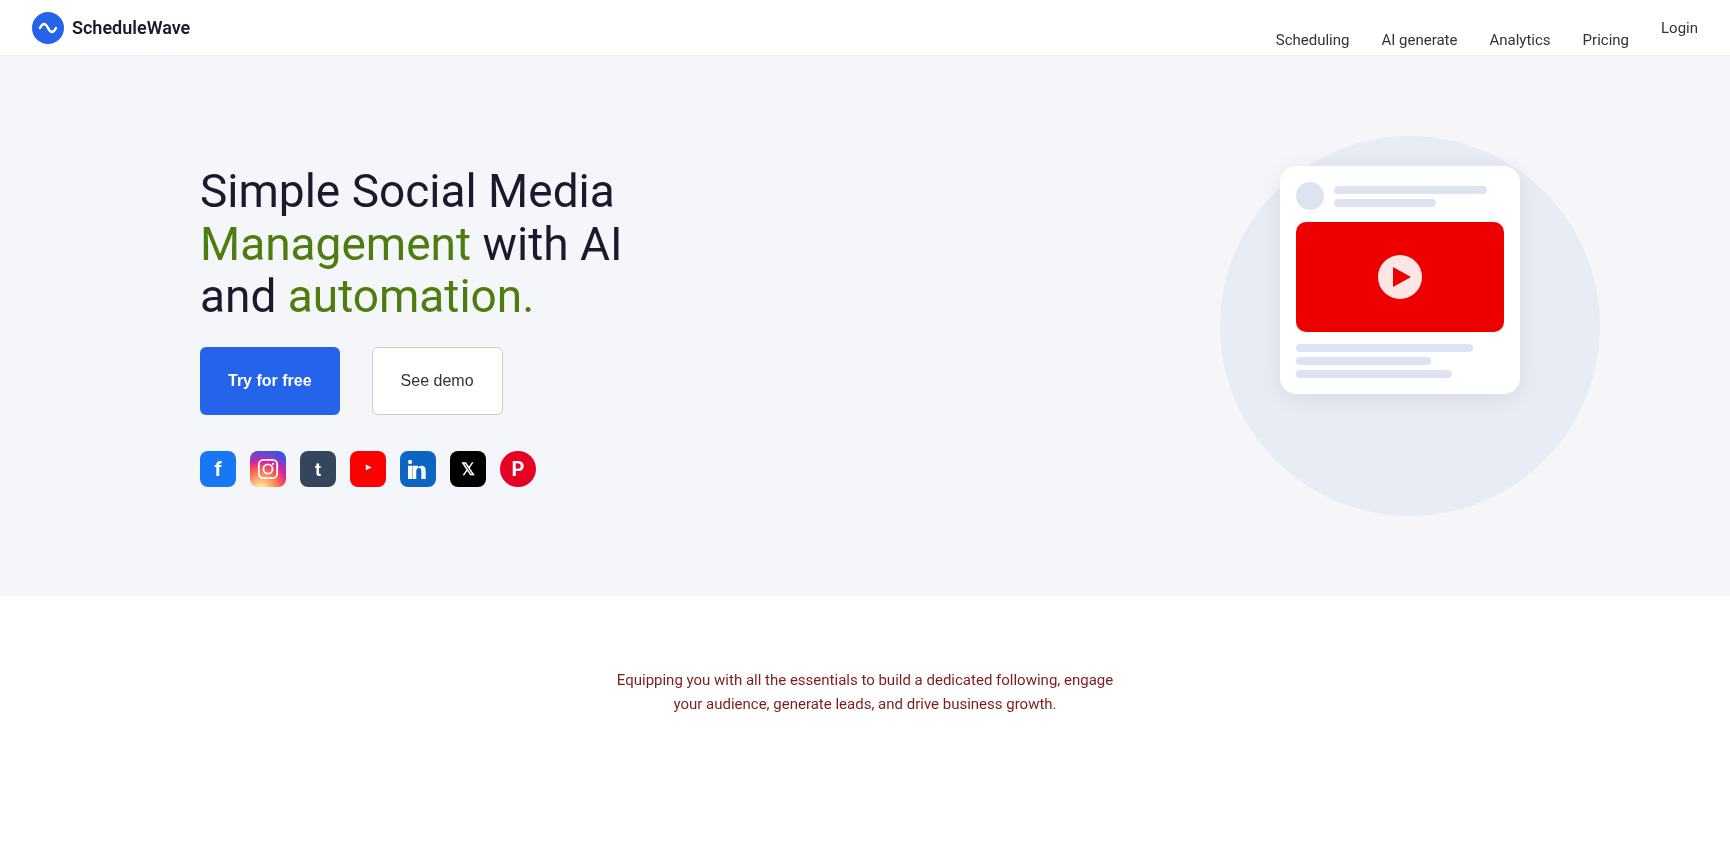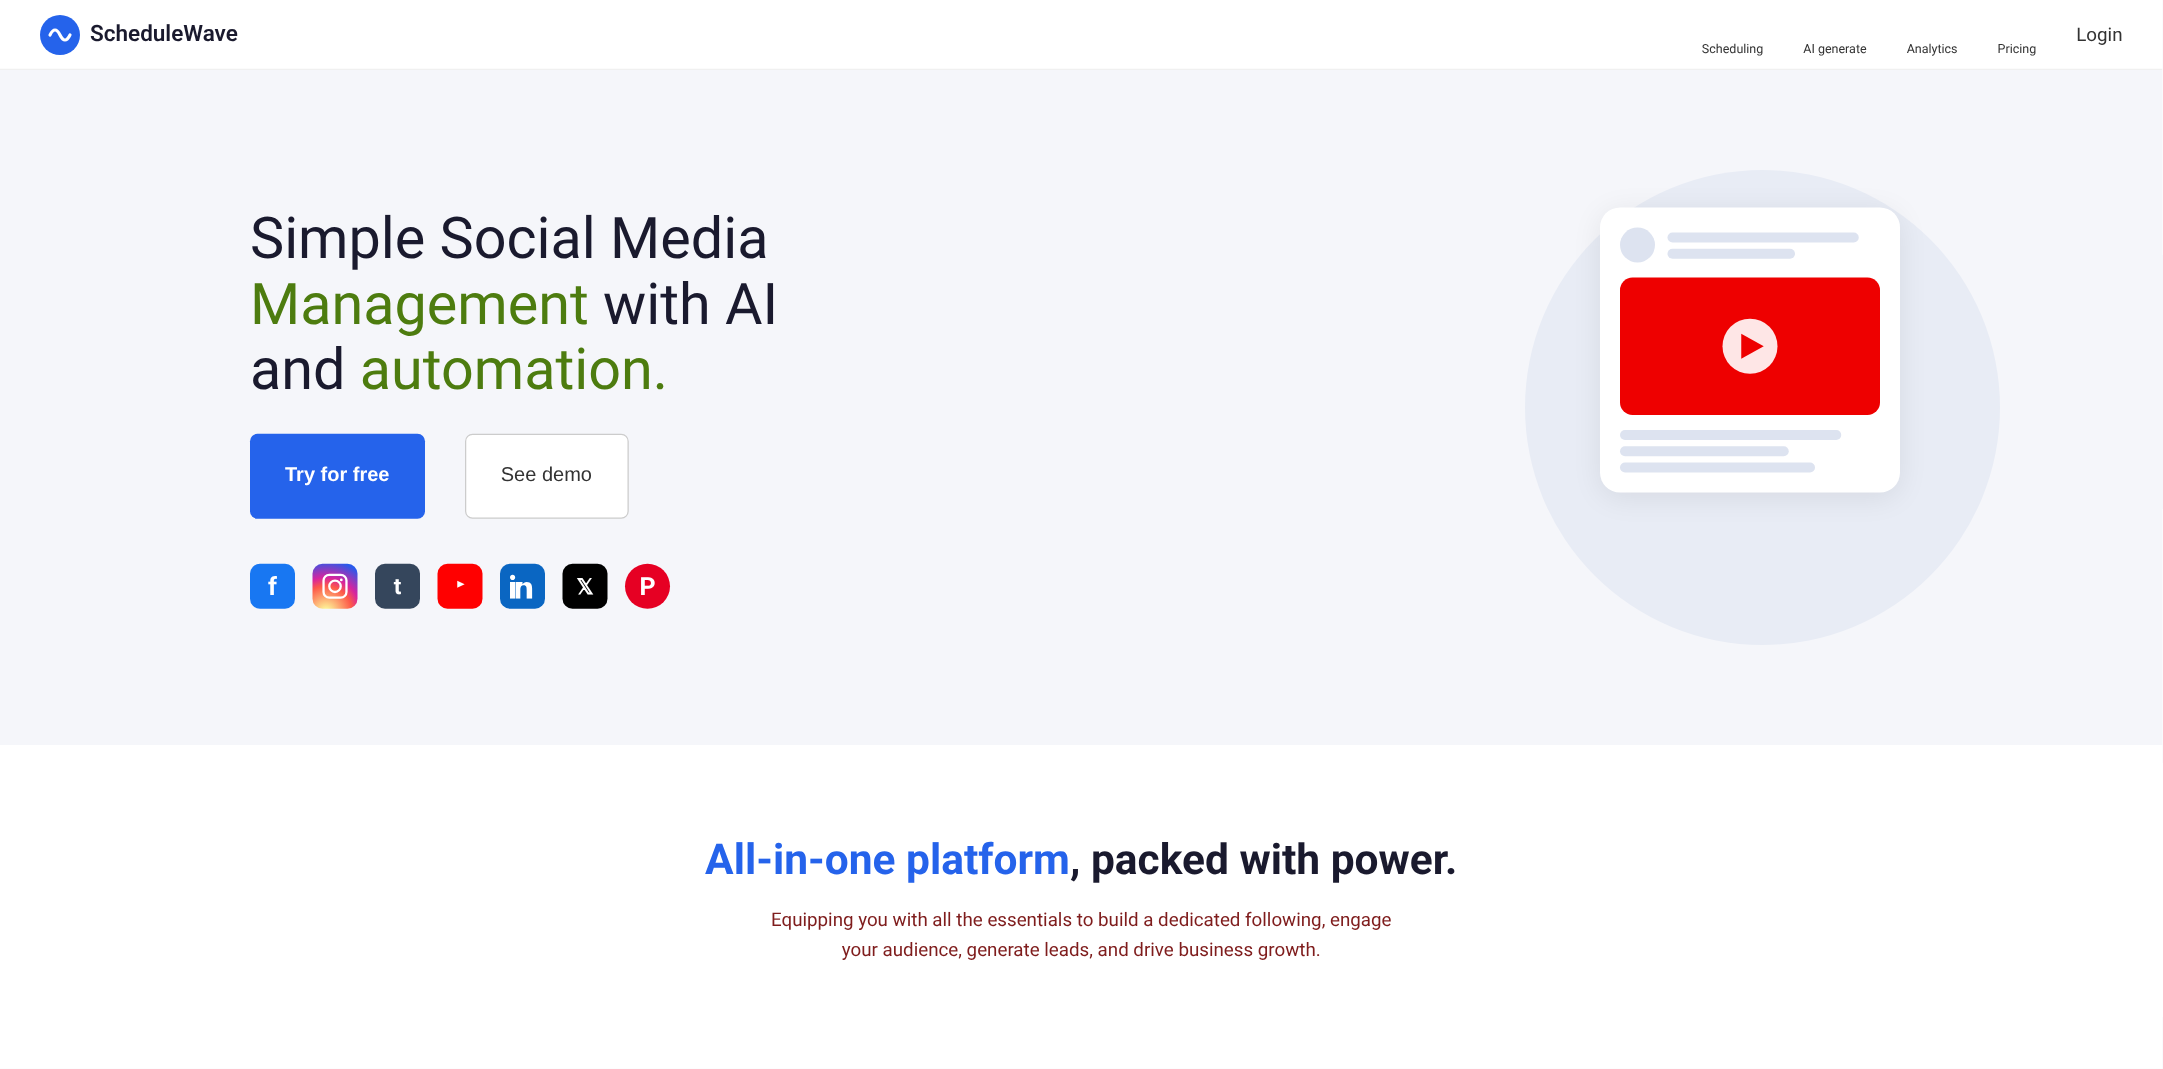--- a/index.html
+++ b/index.html
@@ -32,21 +32,21 @@
       font-size: 18px;
       font-weight: 600;
       color: #1a1a2e;
     }
     .nav-links {
       display: flex;
       align-items: center;
       gap: 32px;
     }
     .nav-link {
-      font-size: 10px;
+      font-size: 15px;
       color: #333;
       text-decoration: none;
       cursor: pointer;
       margin-top: 24px;
     }
     .nav-login {
       font-size: 15px;
       color: #333;
       cursor: pointer;
     }
@@ -330,17 +330,14 @@
       <div class="card-bottom-lines">
         <div class="card-bottom-line w1"></div>
         <div class="card-bottom-line w2"></div>
         <div class="card-bottom-line w3"></div>
       </div>
     </div>
   </div>
 </section>
 
 <section class="section2">
-  <h2 class="section2-title">
-    <span class="blue">All-in-one platform</span><span>, packed with power.</span>
-  </h2>
   <p class="section2-subtitle">Equipping you with all the essentials to build a dedicated following, engage your audience, generate leads, and drive business growth.</p>
 </section>
 
 </body></html>

